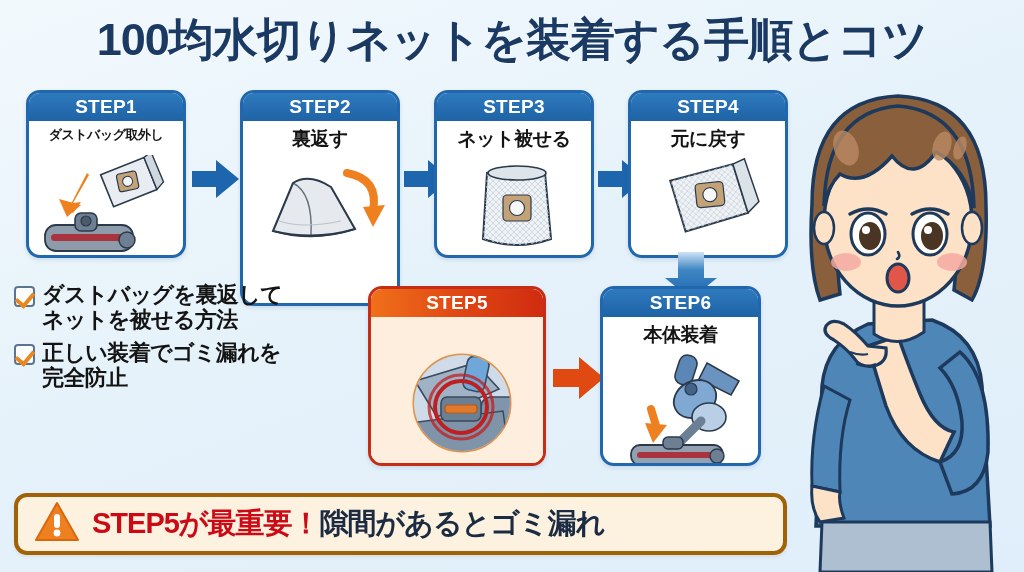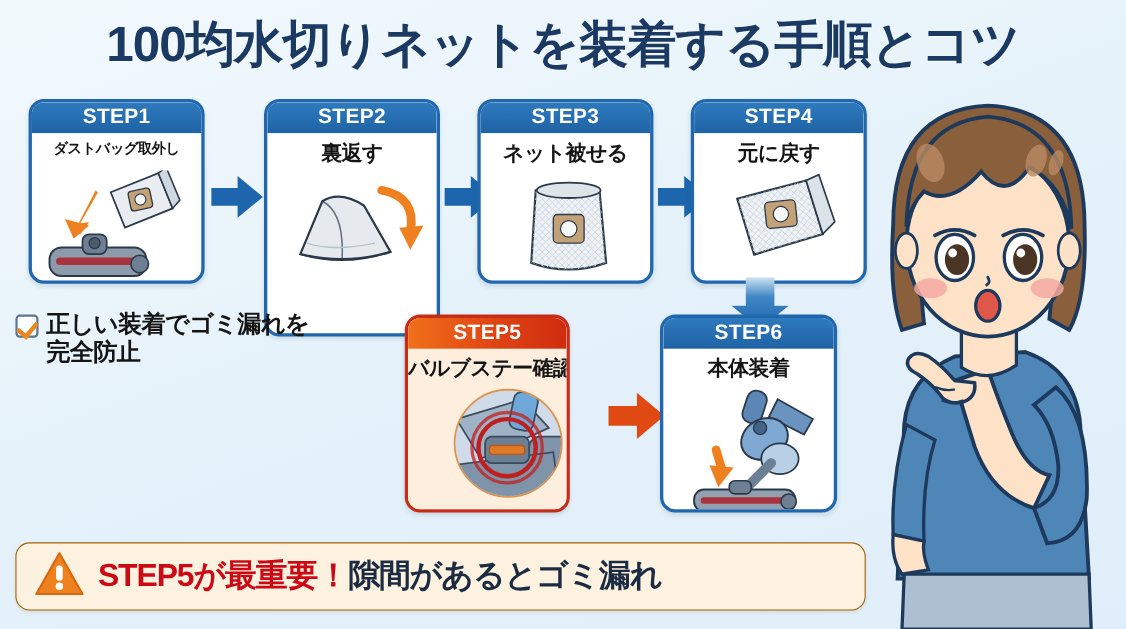--- a/index.html
+++ b/index.html
@@ -82,21 +82,21 @@
   .check-text {
     font-size:22px; font-weight:bold; color:#141414;
     line-height:1.12; letter-spacing:-.6px;
   }
   .hl { color:#e8881f; }
 
   
   .warn {
     position:absolute; left:14px; top:493px; width:773px; height:62px;
     background:#fdf2e0;
-    border:1px solid #a16207;
+    border:4px solid #a16207;
     border-radius:13px;
     display:flex; align-items:center;
     padding-left:16px;
     box-shadow:0 2px 3px rgba(120,80,20,.10);
   }
   .warn-text {
     font-size:29px; font-weight:bold; color:#1b2b42;
     letter-spacing:-1px; margin-left:12px; white-space:nowrap;
   }
   .warn-text .red { color:#cc0a15; }
@@ -220,24 +220,23 @@
       <linearGradient id="dgrad" x1="0" y1="0" x2="0" y2="1">
         <stop offset="0%" stop-color="#cfe3f3"></stop>
         <stop offset="38%" stop-color="#3f86c4"></stop>
         <stop offset="100%" stop-color="#1d66ad"></stop>
       </linearGradient>
     </defs>
     <polygon points="14,0 40,0 40,26 53,26 27,47 1,26 14,26" fill="url(#dgrad)"></polygon>
   </svg>
 </div>
 
-<div class="step-card accent" style="left:368px; top:286px; width:150px; height:180px;">
+<div class="step-card accent" style="left:368px; top:286px; width:178px; height:180px;">
   <div class="body-bg"></div>
   <div class="step-head" style="position:relative; z-index:2;">STEP5</div>
-  <div class="step-label" style="position:relative; z-index:2; font-size:19px;">バルブステー確認</div>
   <div class="step-art" style="z-index:2;">
     <svg viewBox="0 0 182 110" width="182" height="110">
       <defs>
         <clipPath id="clip5">
             <circle cx="91" cy="52" r="48"></circle>
           </clipPath>
       </defs>
       <circle cx="91" cy="52" r="48" fill="#dde6ef" stroke="#e0924a" stroke-width="3"></circle>
       <g clip-path="url(#clip5)">
         <rect x="40" y="4" width="110" height="100" fill="#cfdbe8"></rect>
@@ -284,20 +283,27 @@
         <rect x="6" y="15" width="78" height="6" rx="3" fill="#a8343f"></rect>
         <rect x="32" y="0" width="20" height="12" rx="5" fill="#6e7f93" stroke="#2b3a4a" stroke-width="1.5"></rect>
         <circle cx="86" cy="19" r="7" fill="#6e7f93" stroke="#2b3a4a" stroke-width="1.4"></circle>
       </g>
     </svg>
   </div>
 </div>
 
 <div class="checklist">
 
+  <div class="check-row">
+    <span class="cbox"></span>
+    <span class="check-text">
+      <span>ダストバッグを裏返して</span><br>
+      <span>ネットを被せる方法</span>
+    </span>
+  </div>
 
 
   <div class="check-row">
     <span class="cbox"></span>
     <span class="check-text">
       <span>正しい装着でゴミ漏れを</span><br>
       <span>完全防止</span>
     </span>
   </div>
 </div>

